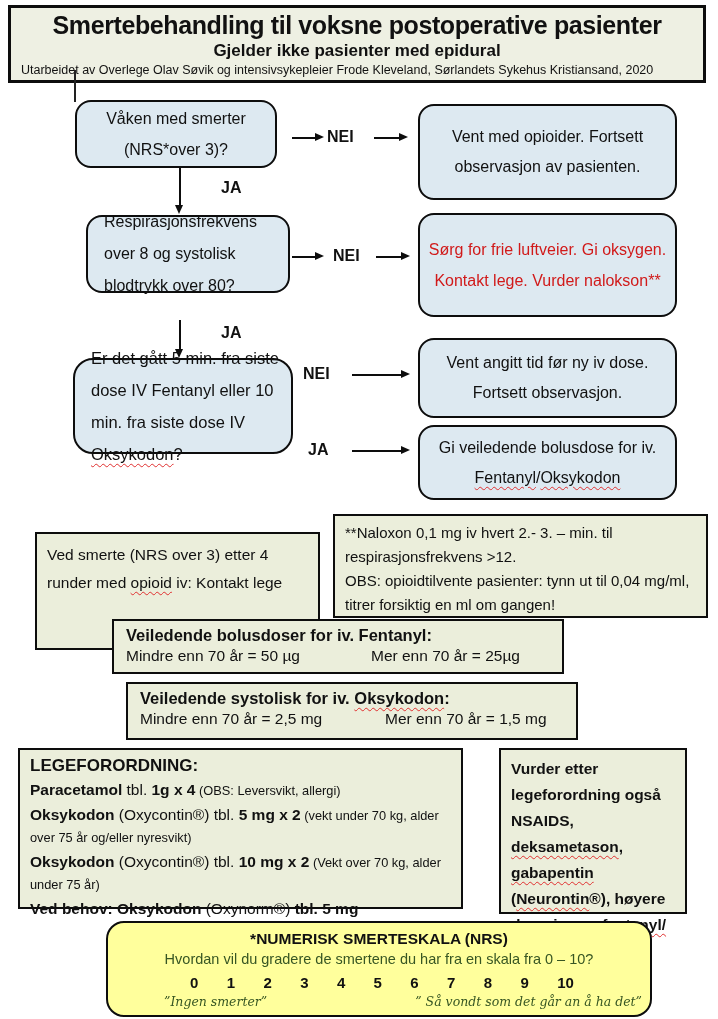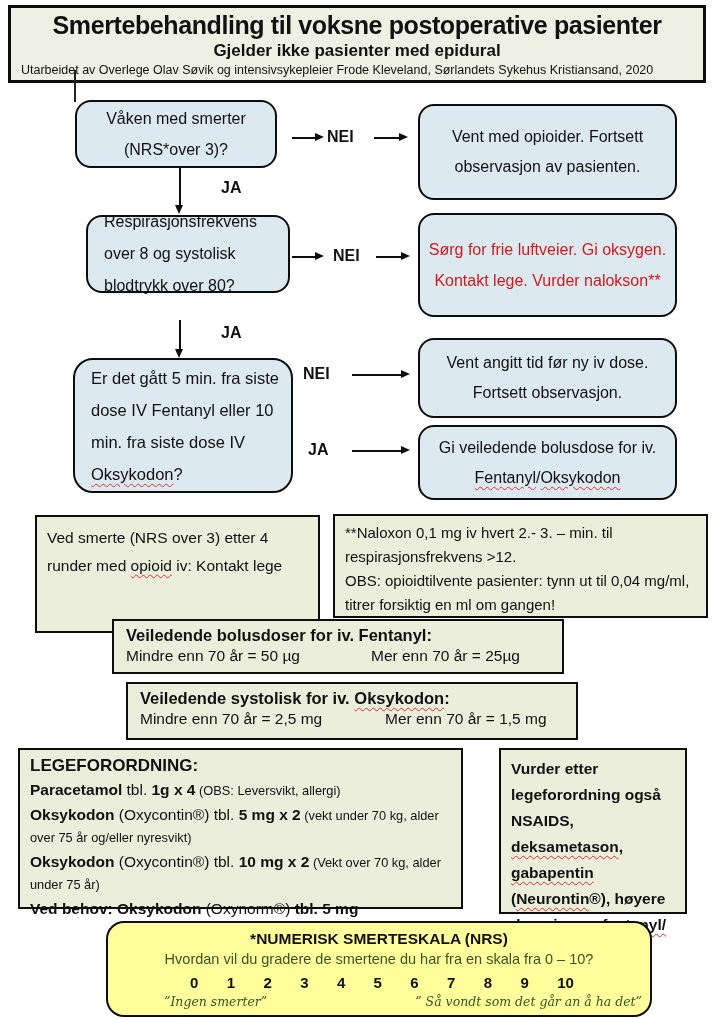--- a/index.html
+++ b/index.html
@@ -103,35 +103,35 @@
   <div class="harrow" style="left:292px;top:256px;width:24px;"></div>
   <div class="decision-label" style="left:333px;top:247px;">NEI</div>
   <div class="harrow" style="left:376px;top:256px;width:26px;"></div>
   <div class="rbox" style="left:418px;top:213px;width:259px;height:104px;">
     <div class="rtext centered red" style="line-height:31px;">Sørg for frie luftveier. Gi oksygen. Kontakt lege. Vurder nalokson**</div>
   </div>
 
   <div class="varrow" style="left:179px;top:320px;height:30px;"></div>
   <div class="decision-label" style="left:221px;top:324px;">JA</div>
 
-  <div class="qbox" style="left:73px;top:358px;width:220px;height:135px;padding-left:16px;border-radius:20px;">
+  <div class="qbox" style="left:73px;top:358px;width:220px;height:96px;padding-left:16px;border-radius:20px;">
     <div class="qtext" style="line-height:32px;font-size:16.5px;"><span>Er det gått 5 min. fra siste dose IV Fentanyl eller 10 min. fra siste dose IV </span><span class="sq">Oksykodon</span><span>?</span></div>
   </div>
   <div class="decision-label" style="left:303px;top:365px;">NEI</div>
   <div class="harrow" style="left:352px;top:374px;width:50px;"></div>
   <div class="rbox" style="left:418px;top:338px;width:259px;height:80px;">
     <div class="rtext centered">Vent angitt tid før ny iv dose. Fortsett observasjon.</div>
   </div>
   <div class="decision-label" style="left:308px;top:441px;">JA</div>
   <div class="harrow" style="left:352px;top:450px;width:50px;"></div>
   <div class="rbox" style="left:418px;top:425px;width:259px;height:75px;">
     <div class="rtext centered"><span>Gi veiledende bolusdose for iv. </span><span class="sq">Fentanyl</span><span>/</span><span class="sq">Oksykodon</span></div>
   </div>
 
-  <div class="panel" style="left:35px;top:515px;width:285px;height:118px;">
+  <div class="panel" style="left:35px;top:532px;width:285px;height:118px;">
     <div class="note-text"><span>Ved smerte (NRS over 3) etter 4 runder med </span><span class="sq">opioid</span><span> iv: Kontakt lege</span></div>
   </div>
   <div class="panel" style="left:333px;top:514px;width:375px;height:104px;">
     <div class="note-text2">
       <div>**Naloxon 0,1 mg iv hvert 2.- 3. – min. til respirasjonsfrekvens &gt;12.</div>
       <div>OBS: opioidtilvente pasienter: tynn ut til 0,04 mg/ml, titrer forsiktig en ml om gangen!</div>
     </div>
   </div>
 
   <div class="panel" style="left:112px;top:619px;width:452px;height:55px;">

